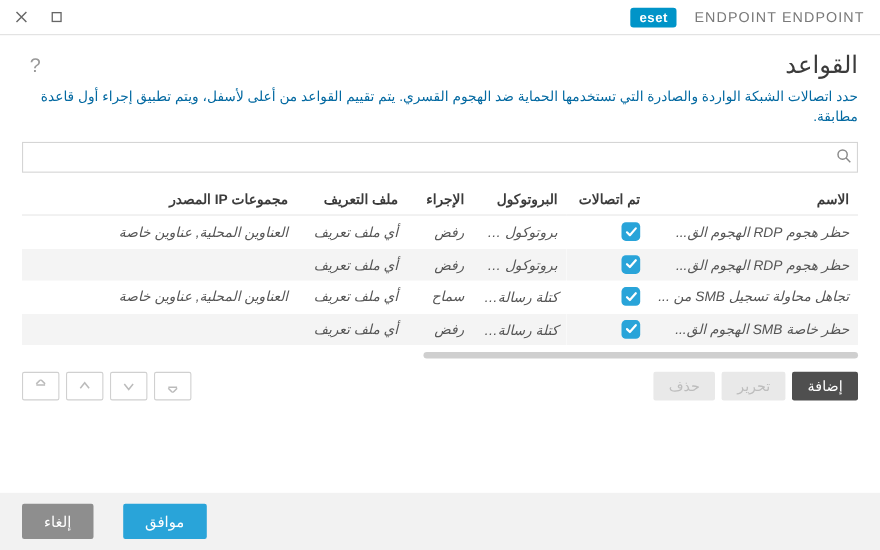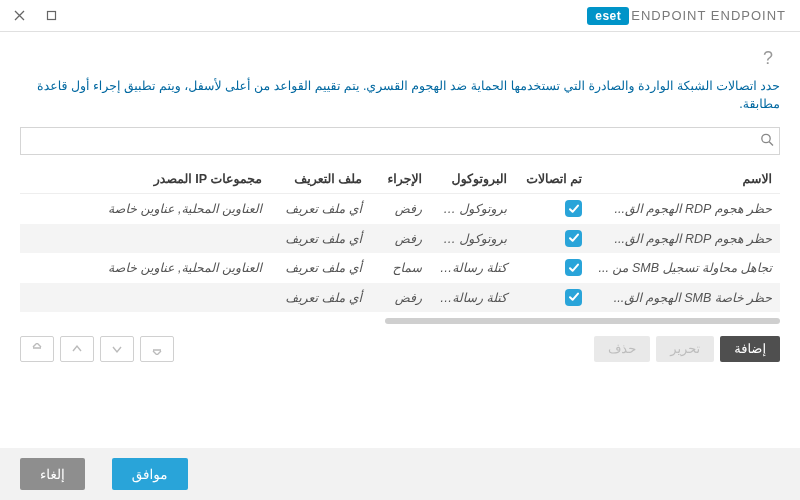--- a/index.html
+++ b/index.html
@@ -1,21 +1,21 @@
 <!DOCTYPE html>
 <html dir="rtl" lang="ar"><head>
 <meta charset="utf-8">
 <style>
 * { margin: 0; padding: 0; box-sizing: border-box; }
 body { font-family: "Segoe UI", Tahoma, Arial, sans-serif; font-size: 13px; color: #333; background: #fff; width: 800px; height: 500px; overflow: hidden; }
 
 .titlebar { height: 32px; display: flex; align-items: center; justify-content: space-between; border-bottom: 1px solid #e0e0e0; padding: 0 4px; direction: ltr; }
 .titlebar-left { display: flex; align-items: center; gap: 2px; }
 .titlebar-btn { width: 30px; height: 28px; display: flex; align-items: center; justify-content: center; cursor: pointer; color: #666; }
-.titlebar-right { display: flex; align-items: center; gap: 2px; padding-right: 10px; color: #7a7a7a; font-size: 13px; letter-spacing: 1px; }
+.titlebar-right { display: flex; align-items: center; gap: 16px; padding-right: 10px; color: #7a7a7a; font-size: 13px; letter-spacing: 1px; }
 .brand-badge { background: #0094c8; color: #fff; font-weight: bold; font-size: 12px; padding: 2px 8px; border-radius: 3px; letter-spacing: 0.5px; }
 
 .content { padding: 14px 20px 0 20px; }
 .heading-row { display: flex; align-items: center; justify-content: space-between; }
 .page-title { font-size: 22px; color: #3b3b3b; font-weight: 400; }
 .help-icon { color: #999; font-size: 18px; cursor: pointer; width: 24px; height: 24px; display: flex; align-items: center; justify-content: center; }
 .description { color: #0369a1; font-size: 12.5px; margin-top: 8px; line-height: 1.4; }
 
 .search-wrap { margin-top: 14px; position: relative; }
 .search-input { width: 100%; height: 28px; border: 1px solid #d5d5d5; padding: 0 30px 0 8px; font-size: 13px; font-family: inherit; }
@@ -69,20 +69,21 @@
     </div>
   </div>
   <div class="titlebar-right">
     <span class="brand-badge">eset</span>
     <span>ENDPOINT ENDPOINT</span>
   </div>
 </div>
 
 <div class="content">
   <div class="heading-row">
+    <h1 class="page-title">القواعد</h1>
     <div class="help-icon">?</div>
   </div>
   <p class="description">حدد اتصالات الشبكة الواردة والصادرة التي تستخدمها الحماية ضد الهجوم القسري. يتم تقييم القواعد من أعلى لأسفل، ويتم تطبيق إجراء أول قاعدة مطابقة.</p>
 
   <div class="search-wrap">
     <input class="search-input" type="text" placeholder="" style="">
     <span class="search-icon">
       <svg width="14" height="14" viewBox="0 0 14 14">
           <circle cx="6" cy="6" r="4.2" stroke="#888" stroke-width="1.3" fill="none"></circle>
           <path d="M9.2 9.2 L13 13" stroke="#888" stroke-width="1.3"></path>

